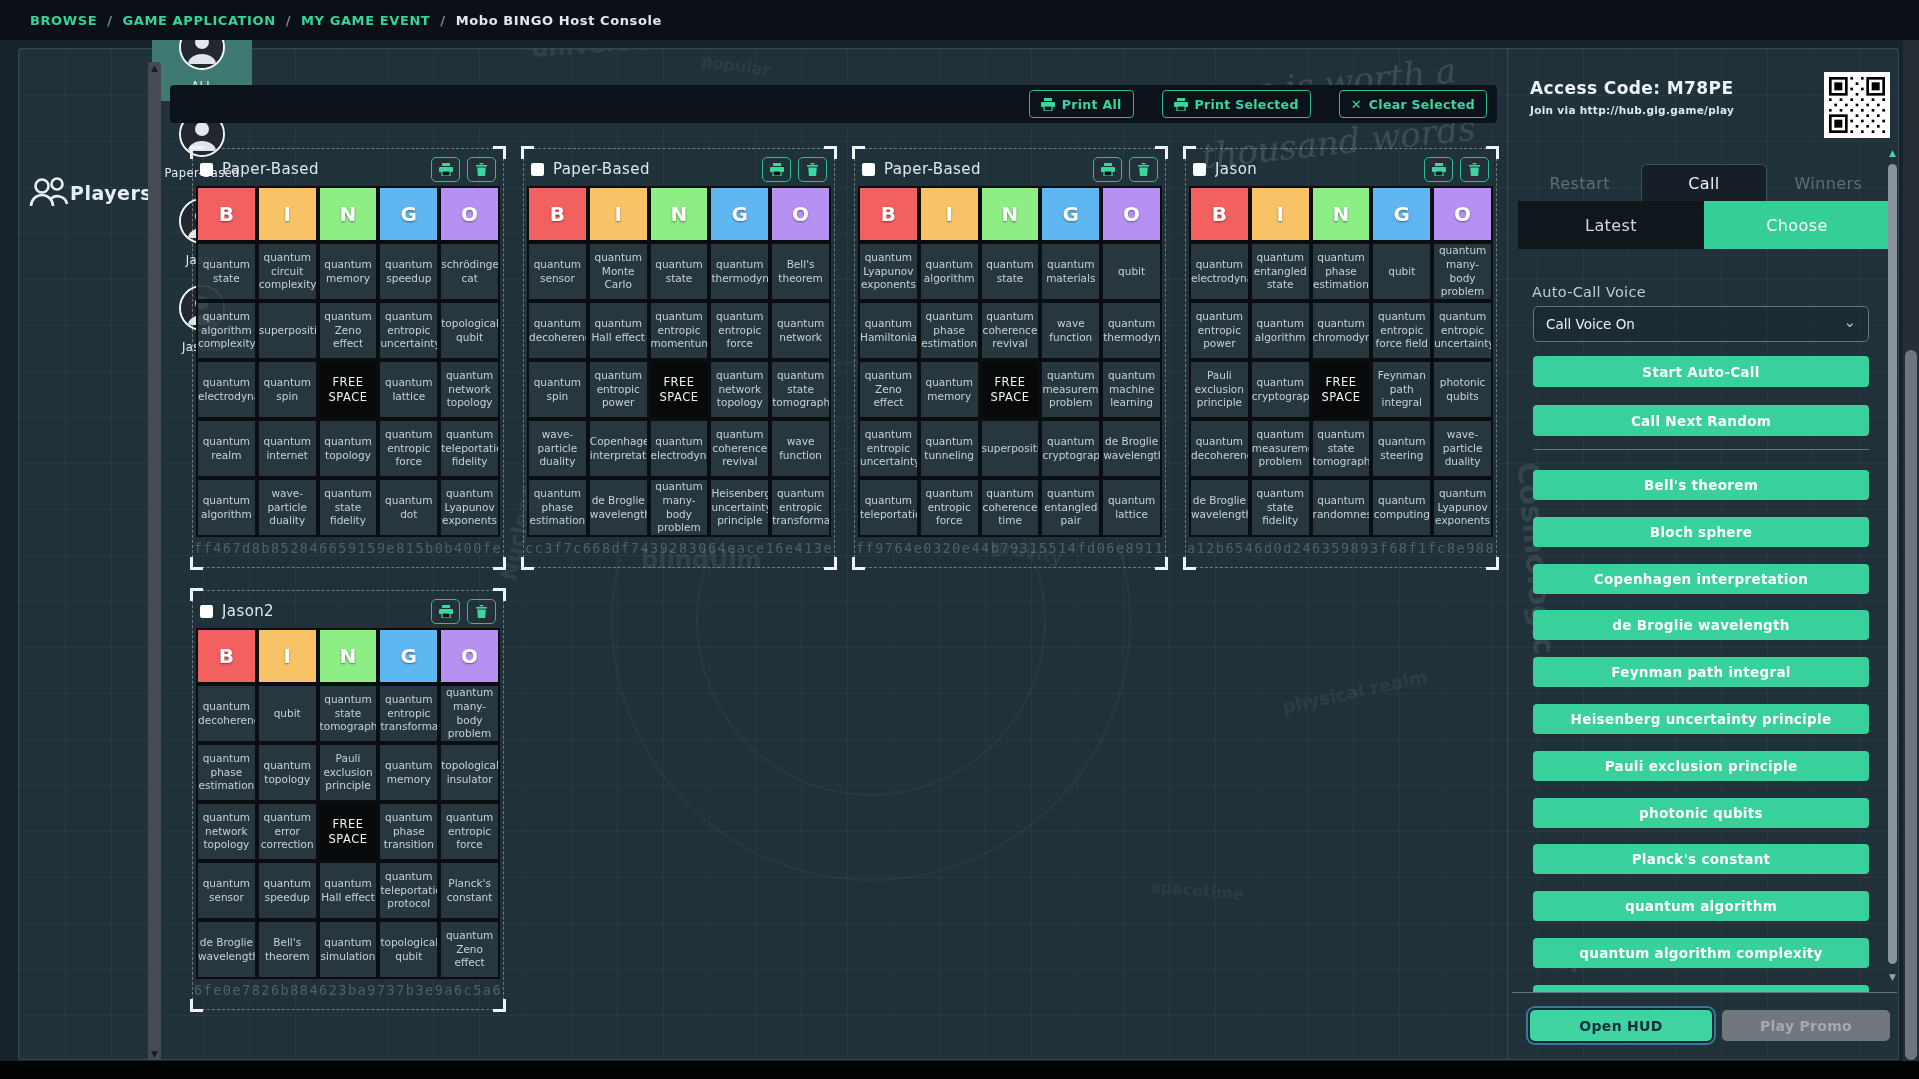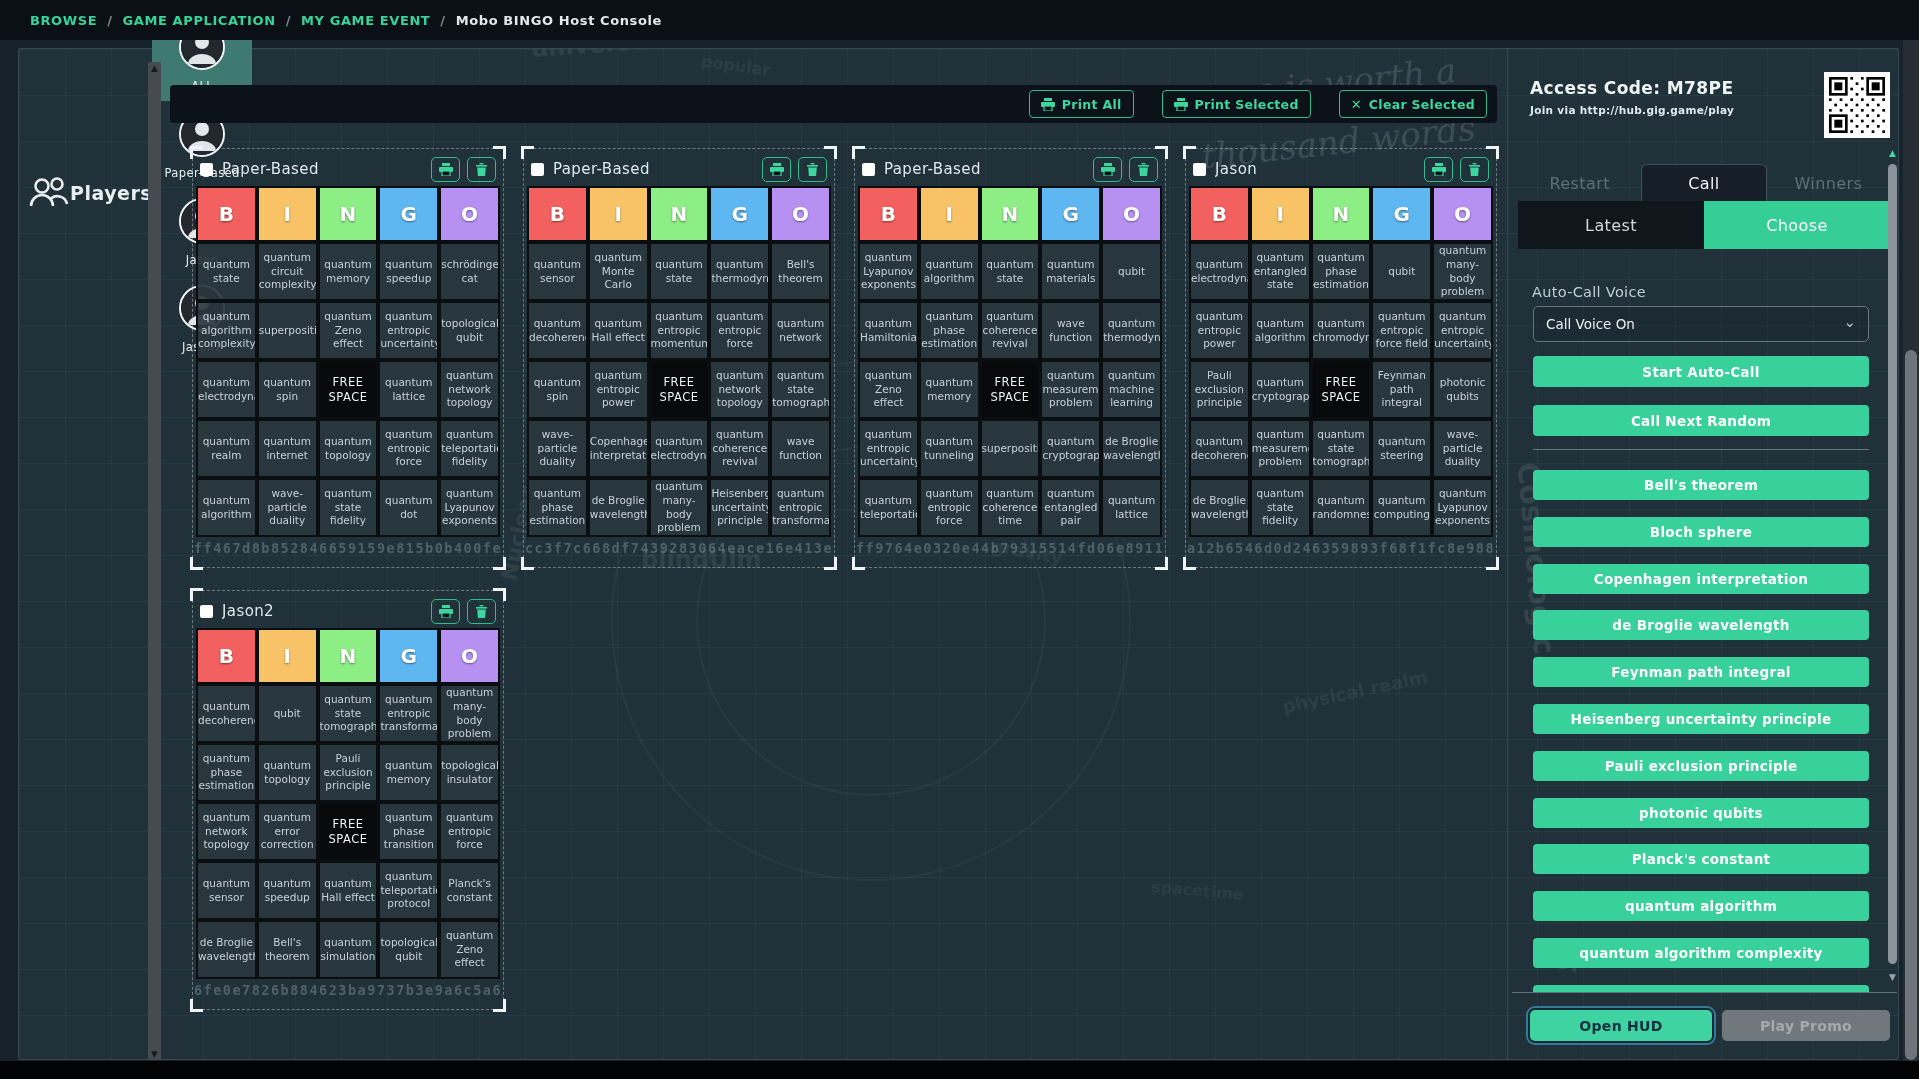--- a/index.html
+++ b/index.html
@@ -80,21 +80,21 @@
     text-shadow:0 1px 2px rgba(0,0,0,.45); }
   .cells { display:grid; grid-template-columns:repeat(5,1fr); grid-auto-rows:59px; }
   .cell { border:2px solid #0b0e11; background:rgba(41,54,63,.92); overflow:hidden;
     display:flex; align-items:center; justify-content:center; }
   .cell span { width:100%; text-align:center; color:#c6d1d8; font-size:10.5px;
     line-height:1.3; }
   .cell.free { background:#07090b; }
   .cell.free span { color:#edf4f1; font-size:11.5px; letter-spacing:.5px; }
   .hash { height:22px; display:flex; align-items:center; justify-content:center;
     color:rgba(190,205,215,.30); font-size:13.5px; letter-spacing:1.5px;
-    font-family:"DejaVu Sans Mono","Liberation Mono",monospace;font-weight:bold; }
+    font-family:"DejaVu Sans Mono","Liberation Mono",monospace; }
 
   
   .vdivider { position:absolute; left:1507px; top:48px; width:1px; height:1012px;
     background:rgba(150,175,185,.18); z-index:4; }
   .panel { position:absolute; left:1518px; top:48px; width:381px; height:1012px; z-index:5; }
   .access { position:absolute; left:12px; top:30px; color:#eef4f6; font-size:17px;
     font-weight:bold; letter-spacing:.4px; }
   .join { position:absolute; left:12px; top:56px; color:#dfe8ec; font-size:10.5px;
     font-weight:bold; letter-spacing:.3px; }
   .qr { position:absolute; left:306px; top:24px; width:66px; height:66px; background:#ffffff;

